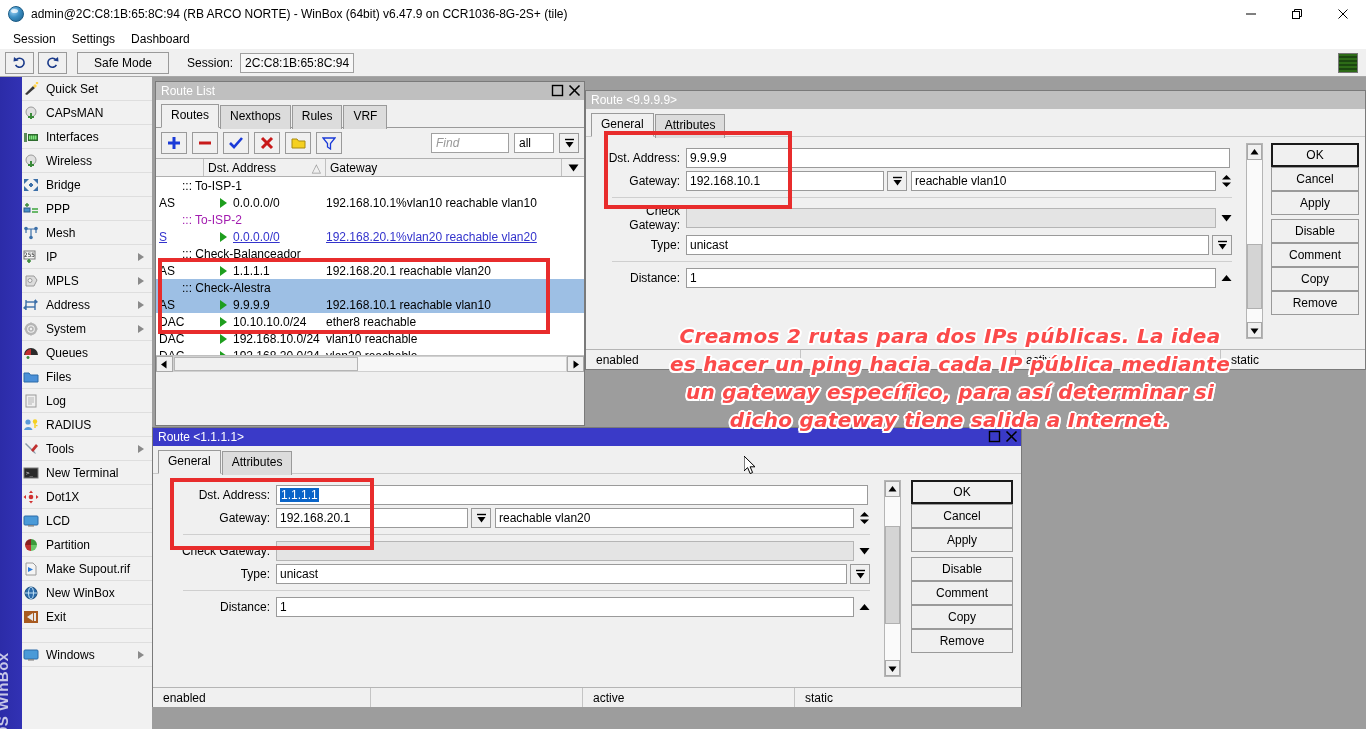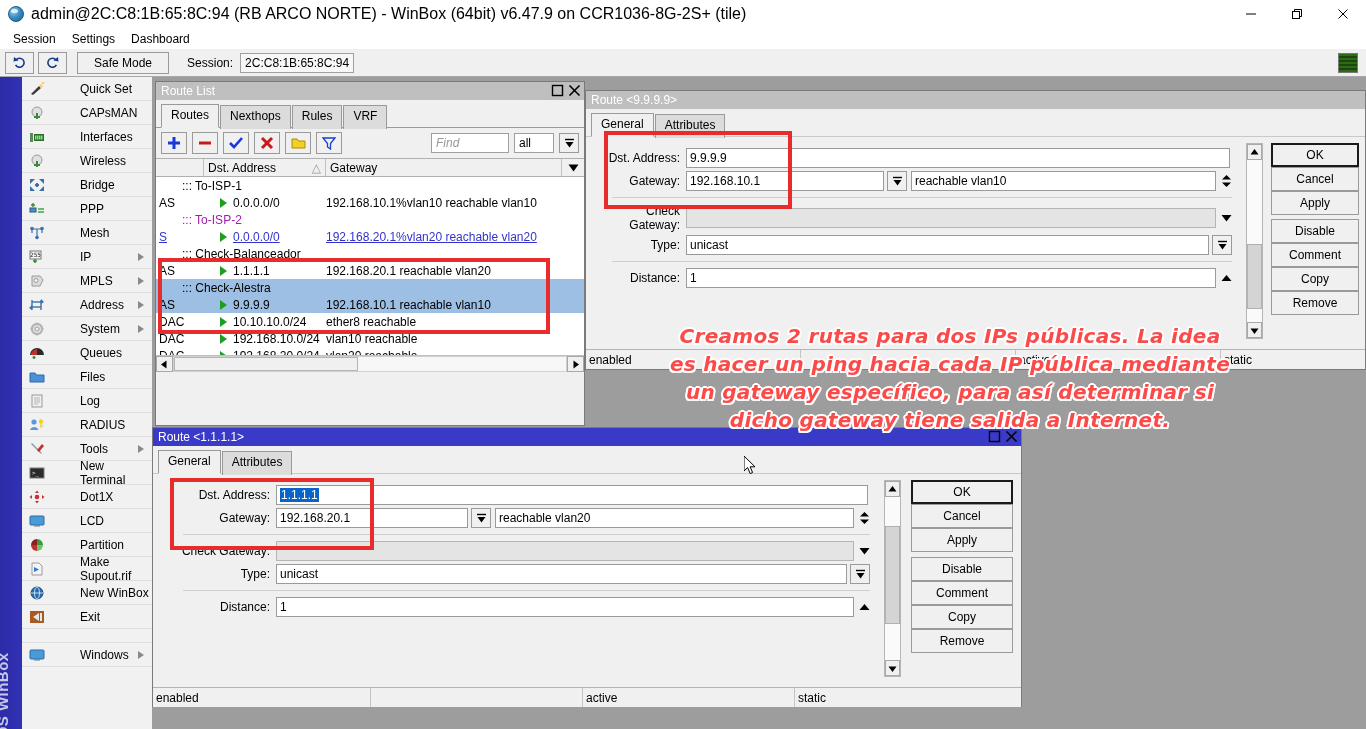--- a/index.html
+++ b/index.html
@@ -29,21 +29,21 @@
     border-radius: 50%;
     background: radial-gradient(circle at 32% 30%, #9fd4f5 0%, #3b8fc4 45%, #1b5e8a 100%);
     border: 1px solid #1a5a84;
     position: relative; flex: none;
   }
   .title-icon::after {
     content: ""; position: absolute; left: 2px; top: 2px; width: 7px; height: 4px;
     background: rgba(255,255,255,.75); border-radius: 50%;
   }
   .title-text {
-    font-size: 16px; color: #000; white-space: nowrap;
+    font-size: 12px; color: #000; white-space: nowrap;
   }
   .win-controls {
     position: absolute; right: 0; top: 0; height: 28px; display: flex;
   }
   .win-btn {
     width: 46px; height: 28px; display: flex; align-items: center; justify-content: center;
     color: #000;
   }
   .win-btn svg { display: block; }
 
@@ -115,22 +115,22 @@
     letter-spacing: .5px;
   }
   .menu-list {
     width: 130px; height: 100%;
     background: #f1f1f1;
     overflow: hidden;
   }
   .ml-item {
     height: 24px; display: flex; align-items: center;
     border-bottom: 1px solid #dedede;
-    padding-left: 6px; position: relative;
-    font-size: 12px; color: #000; gap: 28px;
+    padding-left: 0; position: relative;
+    font-size: 12px; color: #000;
   }
   .ml-icon {
     width: 18px; height: 16px; margin-right: 6px; flex: none;
     display: flex; align-items: center; justify-content: center;
   }
   .ml-arrow {
     position: absolute; right: 8px; top: 50%; transform: translateY(-50%);
     width: 0; height: 0;
     border-left: 6px solid #8a8a8a;
     border-top: 4px solid transparent;
@@ -249,21 +249,21 @@
   .btn-col { display: flex; flex-direction: column; gap: 0; }
   .dlg-btn {
     height: 24px; border: 1px solid #9a9a9a; background: #f0f0f0;
     display: flex; align-items: center; justify-content: center; font-size: 12px;
   }
   .dlg-btn.default { border: 2px solid #1a1a1a; }
   .statusbar {
     display: flex; height: 20px; border-top: 1px solid #b5b5b5;
     background: #f0f0f0; font-size: 12px;
   }
-  .sb-cell { border-right: 1px solid #c4c4c4; padding-left: 3px; display: flex; align-items: center; }
+  .sb-cell { border-right: 1px solid #c4c4c4; padding-left: 10px; display: flex; align-items: center; }
   .vscroll {
     width: 17px; border: 1px solid #b5b5b5; background: #f5f5f5;
     display: flex; flex-direction: column; flex: none;
   }
   .vs-arrow {
     height: 16px; border: 1px solid #a8a8a8; background: #f0f0f0;
     display: flex; align-items: center; justify-content: center; flex: none;
   }
   .vs-track { flex: 1; position: relative; background: #fafafa; }
   .vs-thumb { position: absolute; left: 0; right: 0; background: #d4d4d4; border: 1px solid #b0b0b0; }

